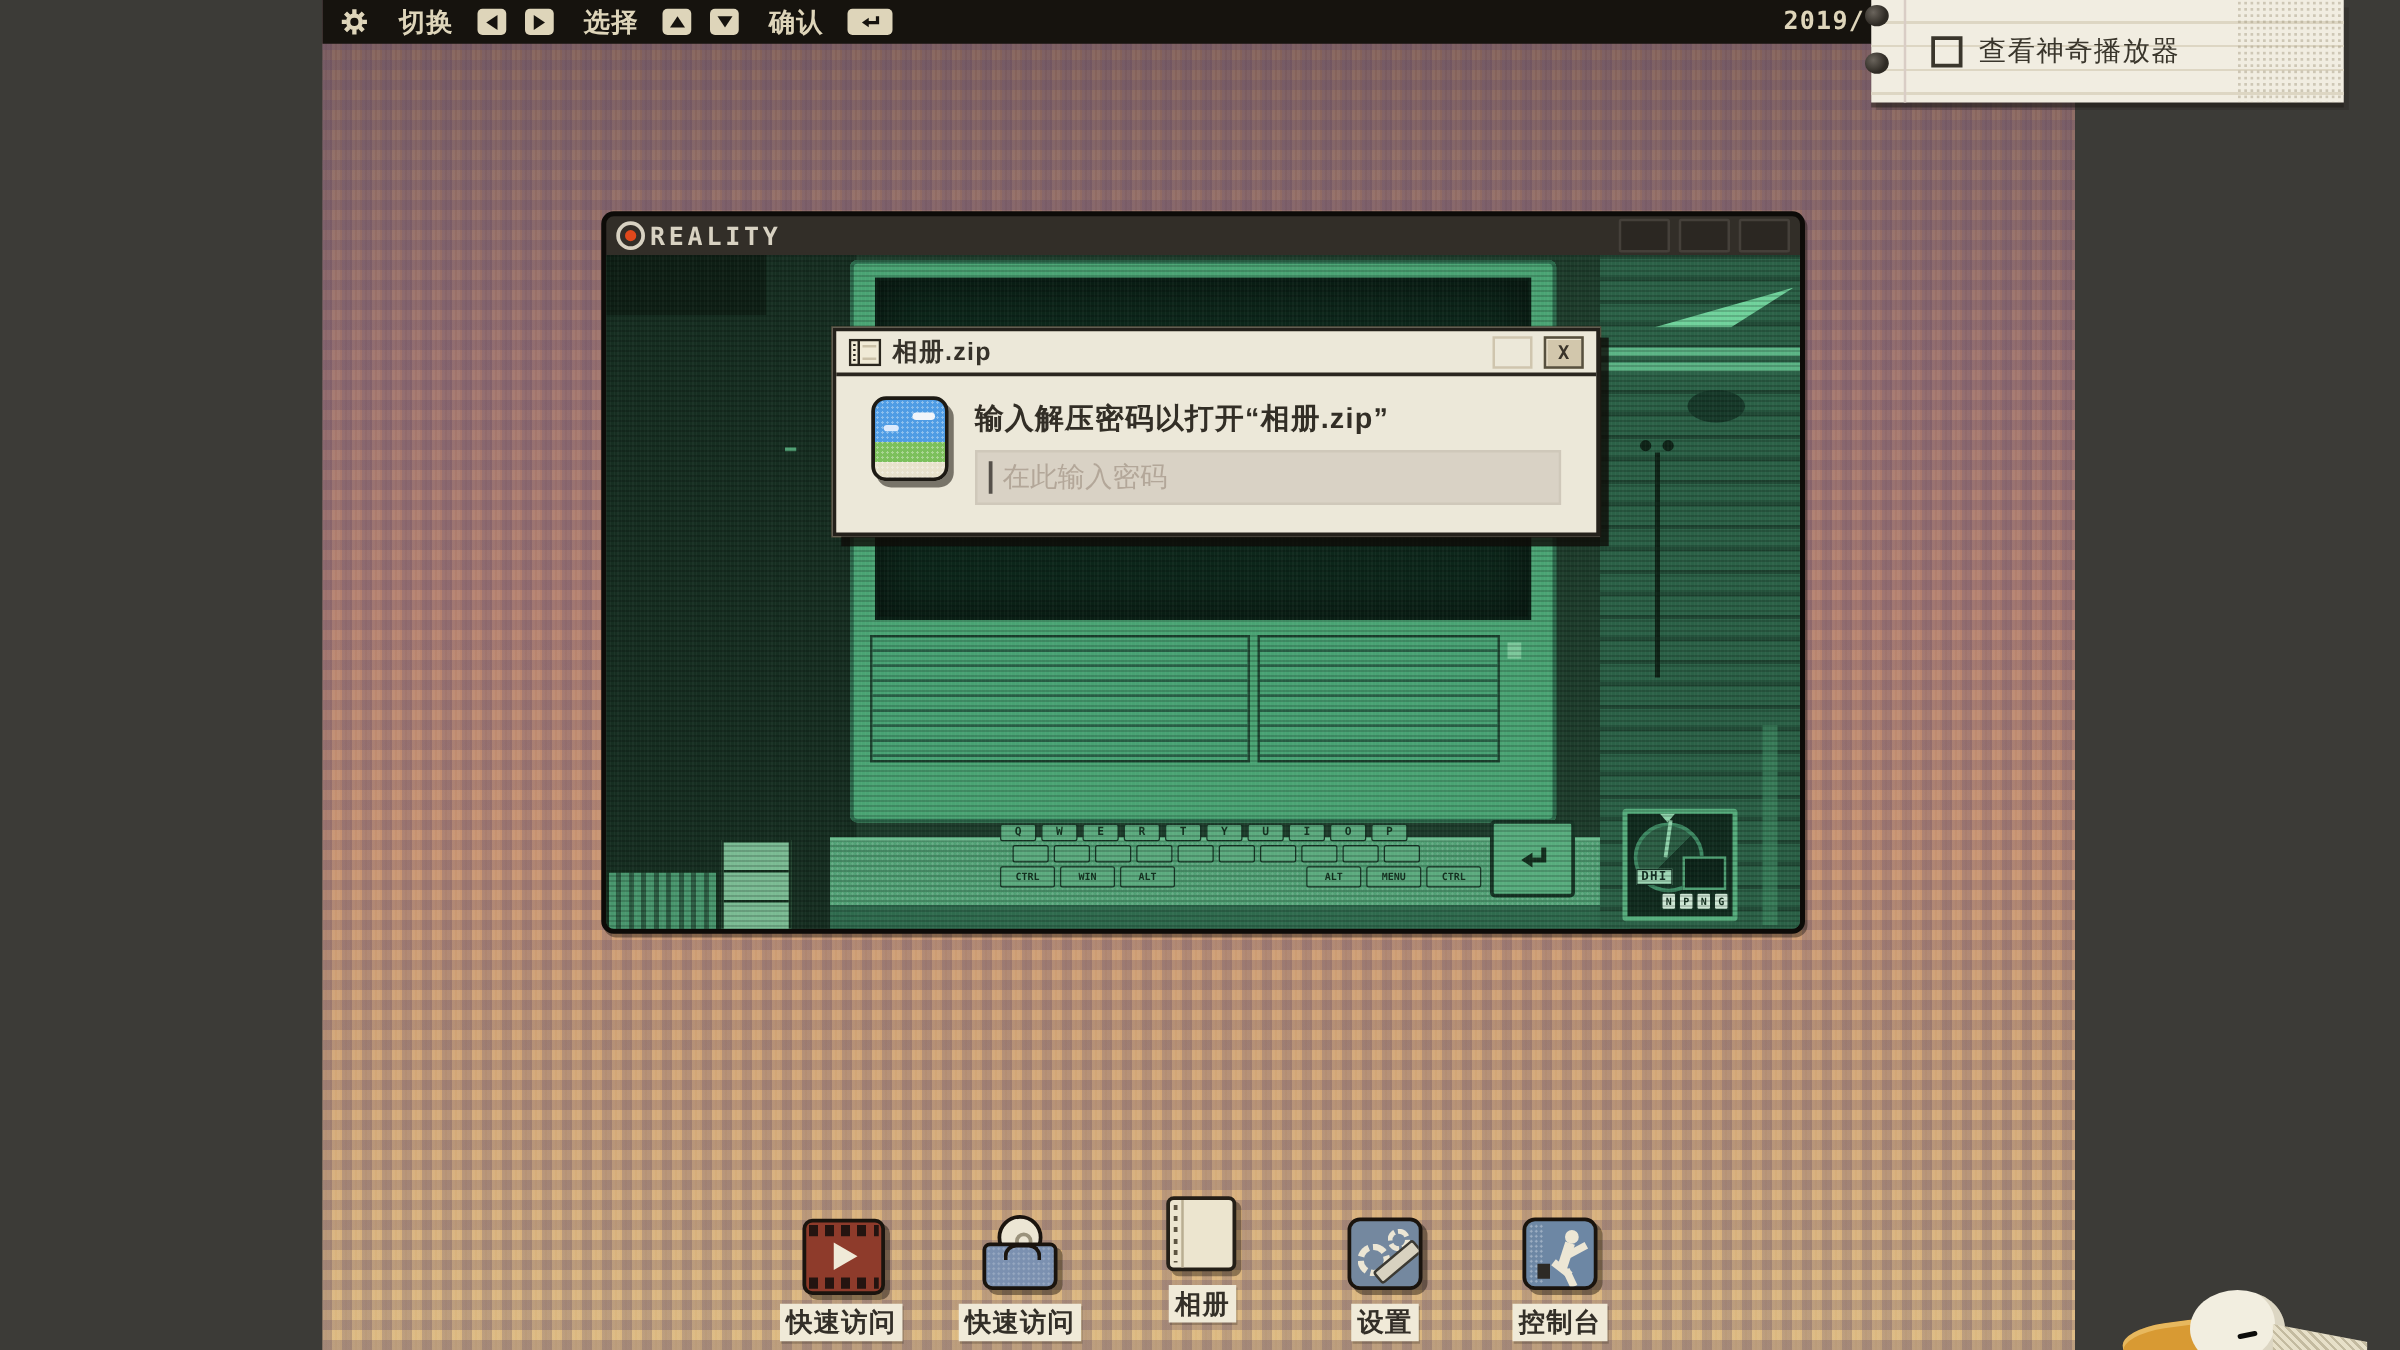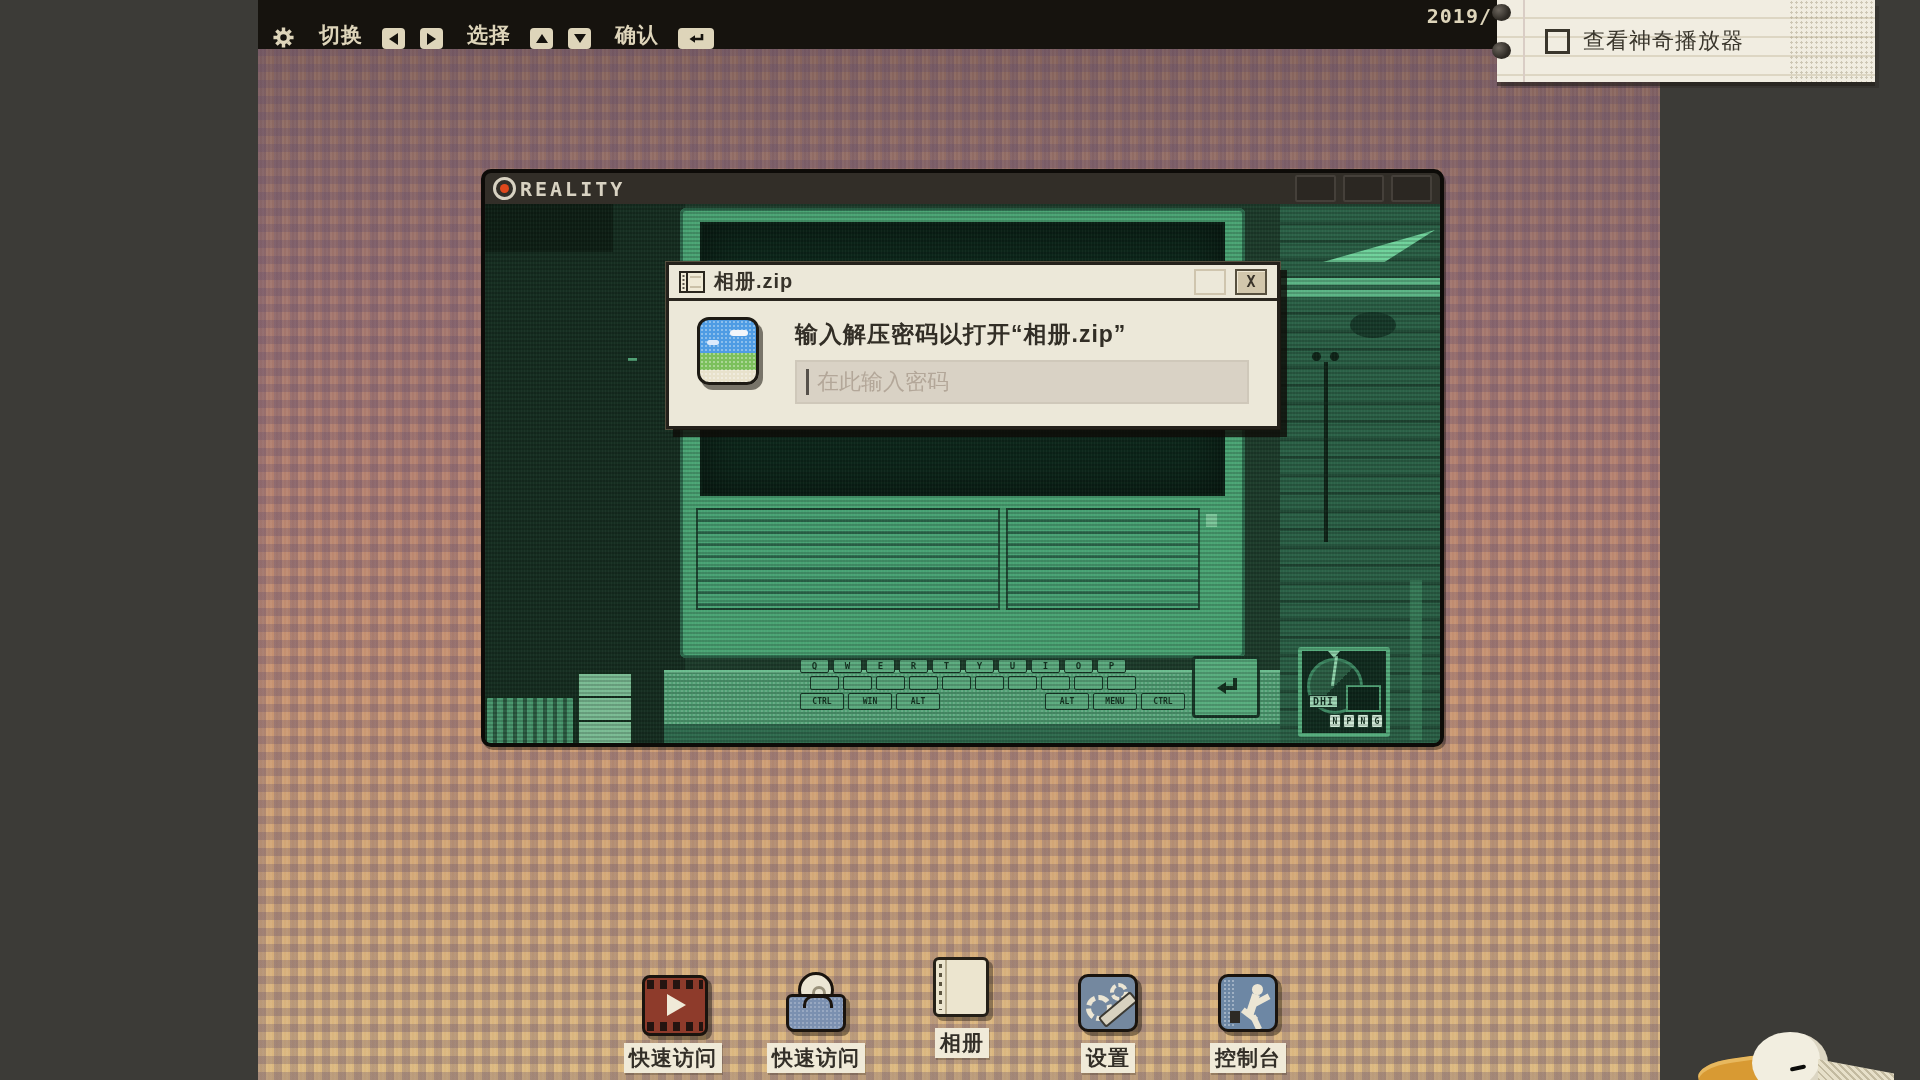--- a/index.html
+++ b/index.html
@@ -13,22 +13,22 @@
   .game-area{
     position:absolute;left:258px;top:0;width:1402px;height:1080px;
     background:
       repeating-linear-gradient(90deg, rgba(93,73,105,.26) 0 8px, rgba(93,73,105,0) 8px 16px),
       repeating-linear-gradient(180deg, rgba(93,73,105,.26) 0 8px, rgba(93,73,105,0) 8px 16px),
       repeating-linear-gradient(90deg, rgba(255,255,255,.05) 0 2px, rgba(255,255,255,0) 2px 4px),
       linear-gradient(180deg,#7f5d56 0%,#8e6a62 12%,#a1746c 28%,#b5816e 45%,#c79270 62%,#d2a575 78%,#dcb980 100%);
   }
   
   .top-bar{
-    position:absolute;left:258px;top:0;width:1402px;height:49px;
-    background:#16130e;color:#ded5ba;display:flex;align-items:flex-end;
+    position:absolute;left:258px;top:0;width:1402px;height:35px;
+    background:#16130e;color:#ded5ba;display:flex;align-items:center;
     padding-left:14px;box-sizing:border-box;gap:10px;z-index:6;
     font-size:21px;font-weight:bold;letter-spacing:1px;
   }
   .bar-label{margin:0 4px 0 14px;}
   .bar-btn{
     width:23px;height:21px;background:#ded5ba;border-radius:4px;
     display:inline-flex;align-items:center;justify-content:center;margin-left:5px;
   }
   .bar-btn.wide{width:36px;}
   .tri{width:0;height:0;display:inline-block;}
@@ -149,21 +149,21 @@
   }
   .dialog-titlebar{height:33px;display:flex;align-items:center;gap:9px;padding:0 10px;
     border-bottom:3px solid #2a261f;}
   .dialog-title{font-size:20px;font-weight:bold;color:#36322a;letter-spacing:1px;}
   .dlg-spacer{flex:1;}
   .dlg-btn-blank{width:32px;height:26px;border:2px solid #cfc5ae;background:#ece8d9;box-sizing:border-box;}
   .dlg-btn-close{width:32px;height:26px;border:2px solid #57503f;background:#d2c7ac;box-sizing:border-box;
     display:flex;align-items:center;justify-content:center;
     font-family:"DejaVu Sans Mono",monospace;font-size:15px;font-weight:bold;color:#3a342a;
     box-shadow:inset 1px 1px 0 #efe8d4;}
-  .dialog-body{display:flex;gap:36px;padding:16px 28px 22px 28px;border-radius:31px;}
+  .dialog-body{display:flex;gap:21px;padding:16px 28px 22px 28px;border-radius:31px;}
   .photo-icon{
     width:56px;height:62px;border:3px solid #1d1a14;border-radius:12px;flex:0 0 auto;
     background:linear-gradient(180deg,#4f9ce4 0 54%,#7cc05c 54% 80%,#e8e2cc 80% 100%);
     background-blend-mode:normal;position:relative;overflow:hidden;
     box-shadow:4px 5px 0 rgba(25,20,12,.55);
   }
   .photo-icon::before{content:"";position:absolute;inset:0;
     background-image:radial-gradient(rgba(255,255,255,.35) 1px, rgba(0,0,0,0) 1px);background-size:4px 4px;}
   .photo-cloud{position:absolute;right:8px;top:10px;width:18px;height:6px;background:#f2f5fa;border-radius:3px;}
   .photo-cloud2{position:absolute;left:7px;top:20px;width:12px;height:5px;background:#dceafc;border-radius:3px;}

